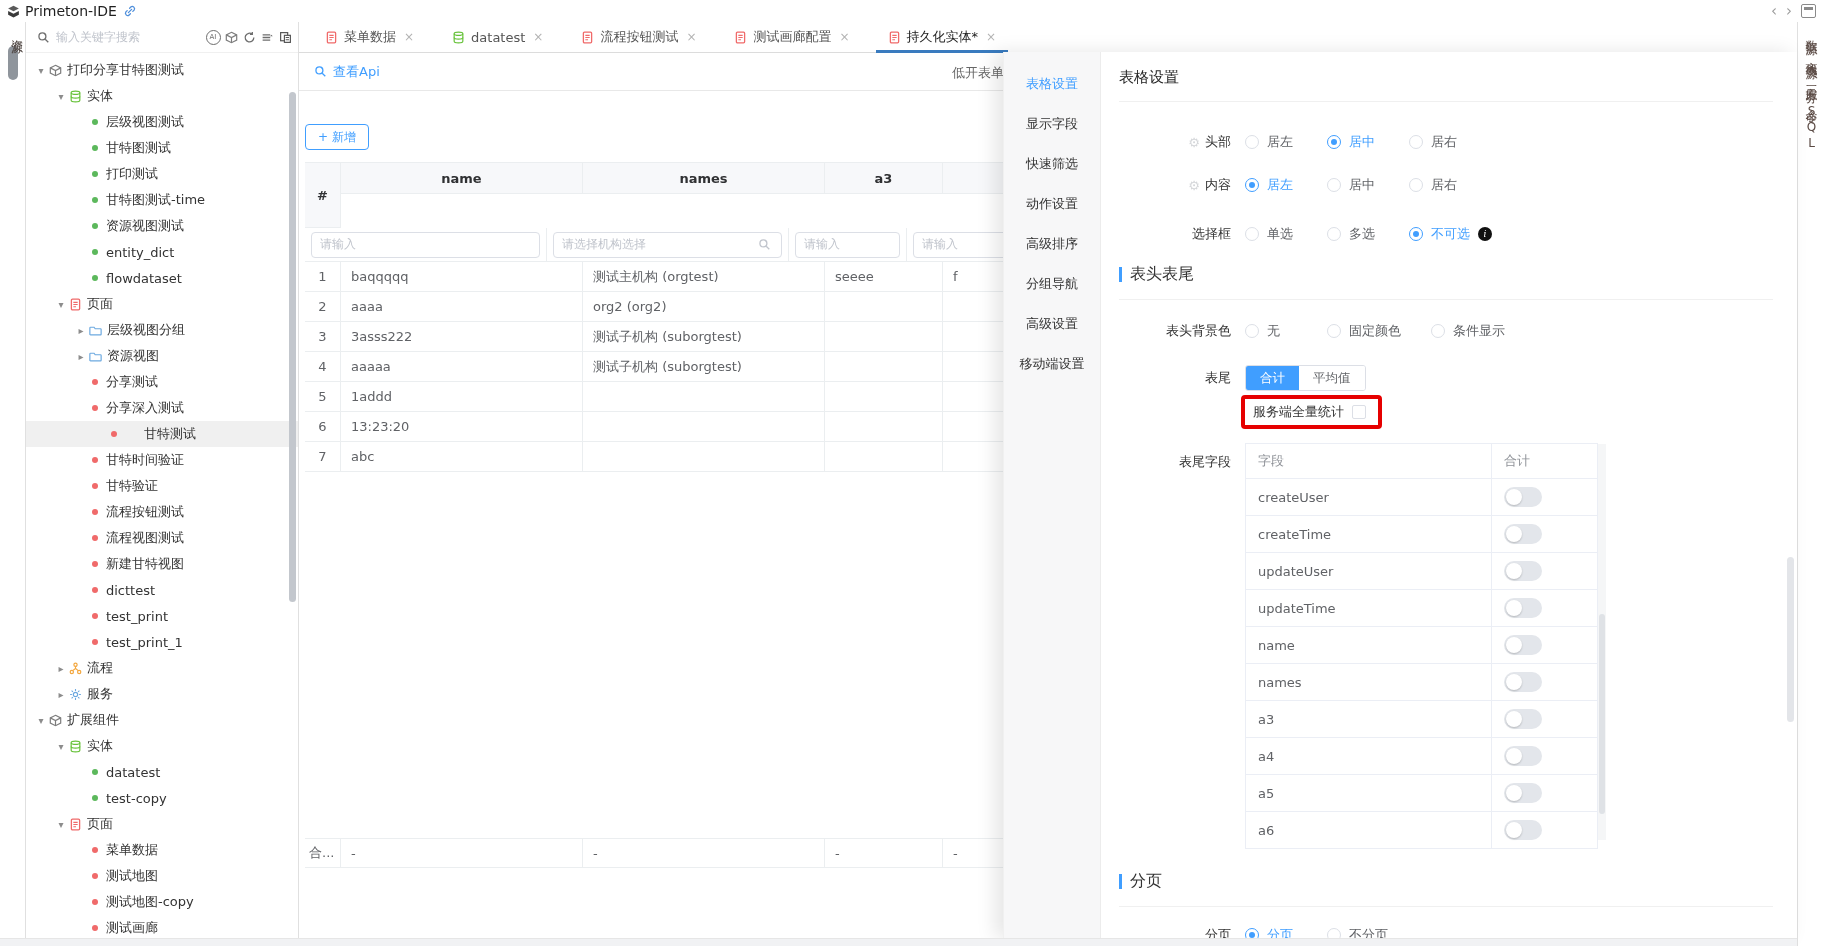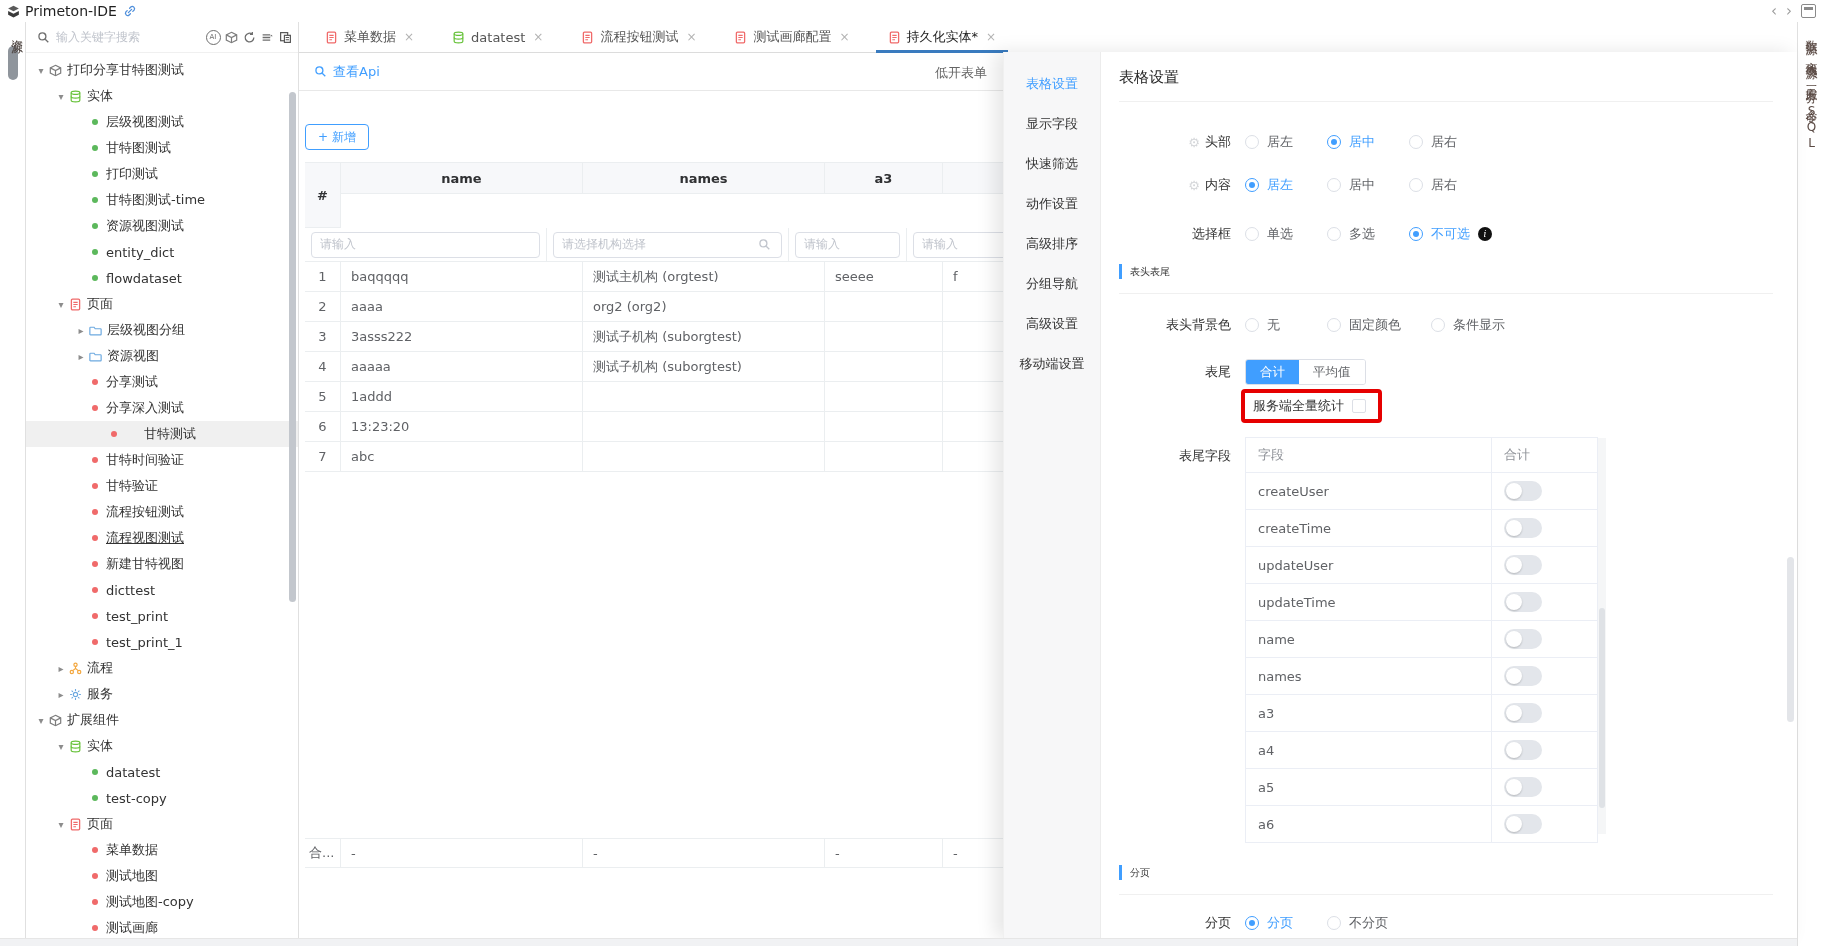--- a/index.html
+++ b/index.html
@@ -32,21 +32,21 @@
   #tree-scrollbar{position:absolute;right:2px;top:70px;width:7px;height:510px;border-radius:4px;background:#c3c7cd;}
   
   #editor{position:absolute;left:299px;top:22px;width:1498px;height:916px;background:#fff;}
   #tabstrip{height:30px;display:flex;align-items:stretch;border-bottom:1px solid #dcdcdc;background:#fff;}
   .tab{display:flex;align-items:center;gap:6px;padding:0 12px;margin-left:14px;font-size:13px;color:#555;position:relative;cursor:pointer;}
   .tab .close{color:#b3b3b3;font-size:12px;margin-left:2px;}
   .tab.active{color:#222;}
   .tab.active:after{content:"";position:absolute;left:0;right:0;bottom:-1px;height:3px;background:#3a7bbf;}
   #editor-toolbar{position:relative;height:38px;border-bottom:1px solid #e8e8e8;display:flex;align-items:center;padding-left:12px;box-sizing:border-box;}
   #view-api{display:inline-flex;align-items:center;gap:4px;color:#409eff;font-size:13px;cursor:pointer;}
-  #form-link{position:absolute;left:636px;top:11px;color:#666;font-size:13px;white-space:nowrap;}
+  #form-link{position:absolute;left:653px;top:11px;color:#666;font-size:13px;white-space:nowrap;}
   #editor-content{position:relative;height:848px;}
   #add-btn{position:absolute;left:6px;top:33px;height:26px;padding:0 12px;border:1px solid #409eff;color:#409eff;background:#fff;border-radius:4px;font-size:12px;display:inline-flex;align-items:center;cursor:pointer;font-family:inherit;}
   
   #main-table{position:absolute;left:6px;top:71px;width:920px;}
   .mt-row{display:flex;}
   .mc{box-sizing:border-box;border-right:1px solid #ebeef0;border-bottom:1px solid #ebeef0;display:flex;align-items:center;overflow:hidden;}
   .w0{width:36px;flex:0 0 36px;justify-content:center;}
   .w1{width:242px;flex:0 0 242px;}.w2{width:242px;flex:0 0 242px;}.w3{width:118px;flex:0 0 118px;}.w4{width:240px;flex:0 0 240px;}
   #mt-header .mc{height:32px;background:#f7f8fa;border-top:1px solid #ebeef0;justify-content:center;font-weight:bold;font-size:13px;color:#303133;}
   #mt-header .mc.w0{height:66px;background:#f7f8fa;}
@@ -69,21 +69,21 @@
   .form-label{width:112px;flex:0 0 112px;text-align:right;color:#333;font-size:13px;display:inline-flex;align-items:center;justify-content:flex-end;gap:5px;}
   .ghost-gear{color:#d5d7da;font-size:13px;}
   .controls{margin-left:14px;display:flex;align-items:center;}
   .opt{display:inline-flex;align-items:center;gap:8px;margin-right:30px;min-width:52px;cursor:pointer;}
   .radio{width:14px;height:14px;border-radius:50%;border:1px solid #dcdfe6;box-sizing:border-box;position:relative;background:#fff;flex:0 0 14px;}
   .opt.sel .radio{border-color:#409eff;}
   .opt.sel .radio:after{content:"";position:absolute;left:3px;top:3px;width:6px;height:6px;border-radius:50%;background:#409eff;}
   .opt .olabel{font-size:13px;color:#606266;}
   .opt.sel .olabel{color:#409eff;}
   .info-dot{width:14px;height:14px;border-radius:50%;background:#111;color:#fff;font-size:9px;font-style:italic;display:inline-flex;align-items:center;justify-content:center;font-family:"DejaVu Serif",serif;}
-  .section-title{display:flex;align-items:center;font-size:10px;color:#333;}
+  .section-title{display:flex;align-items:center;font-size:16px;color:#333;}
   .section-title .bar{width:3px;height:15px;background:#409eff;margin-right:8px;}
   .sec-hr{border:none;border-top:1px solid #f0f0f0;margin:14px 0 0;}
   .seg-tabs{display:flex;border:1px solid #dcdfe6;border-radius:3px;overflow:hidden;}
   .seg-tab{height:24px;display:flex;align-items:center;justify-content:center;padding:0 14px;font-size:12.5px;color:#606266;background:#fff;cursor:pointer;}
   .seg-tab.active{background:#409eff;color:#fff;}
   #server-stat-box{margin-left:122px;margin-top:3px;border:4px solid #e60000;border-radius:4px;display:inline-flex;align-items:center;gap:8px;padding:4px 12px 4px 8px;width:fit-content;}
   #server-stat-box .cb-label{font-size:13px;color:#333;}
   .checkbox{width:14px;height:14px;border:1px solid #dcdfe6;border-radius:2px;background:#fff;box-sizing:border-box;cursor:pointer;}
   
   #ff-row{align-items:flex-start;}
@@ -285,21 +285,21 @@
         <div class="tree-row" style="padding-left: 48px;">
           <span class="arrow"></span>
           <span class="dot" style="background: rgb(240, 106, 106);"></span>
           <span class="t-label">甘特验证</span>
         </div>
         <div class="tree-row" style="padding-left: 48px;">
           <span class="arrow"></span>
           <span class="dot" style="background: rgb(240, 106, 106);"></span>
           <span class="t-label">流程按钮测试</span>
         </div>
-        <div class="tree-row" style="padding-left: 48px; text-decoration: underline;">
+        <div class="tree-row" style="padding-left: 48px;">
           <span class="arrow"></span>
           <span class="dot" style="background: rgb(240, 106, 106);"></span>
           <span class="t-label">流程视图测试</span>
         </div>
         <div class="tree-row" style="padding-left: 48px;">
           <span class="arrow"></span>
           <span class="dot" style="background: rgb(240, 106, 106);"></span>
           <span class="t-label">新建甘特视图</span>
         </div>
         <div class="tree-row" style="padding-left: 48px;">

